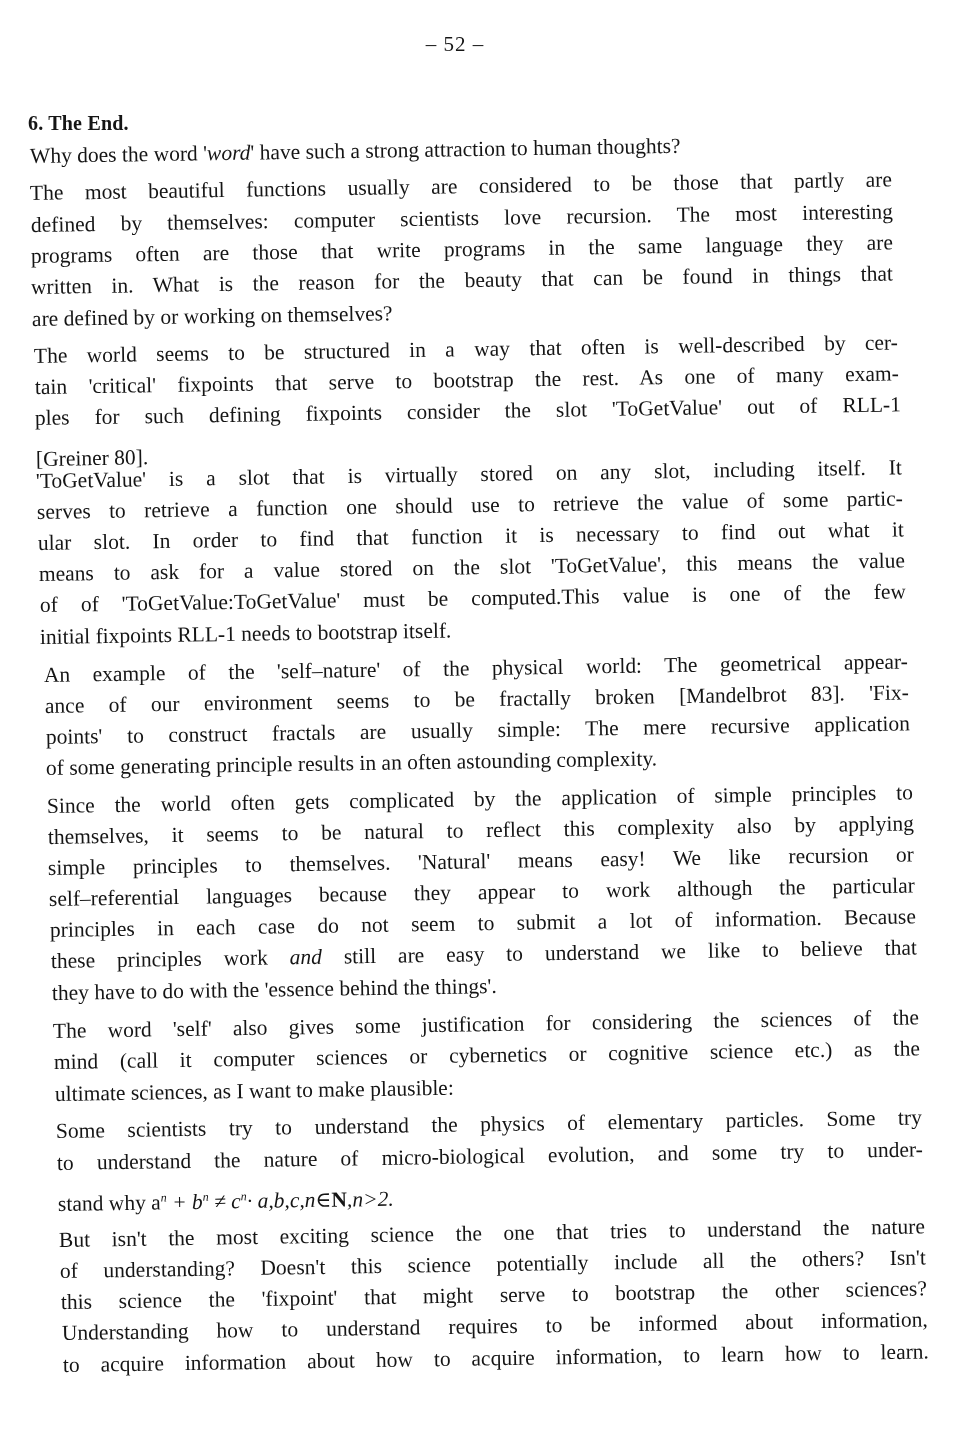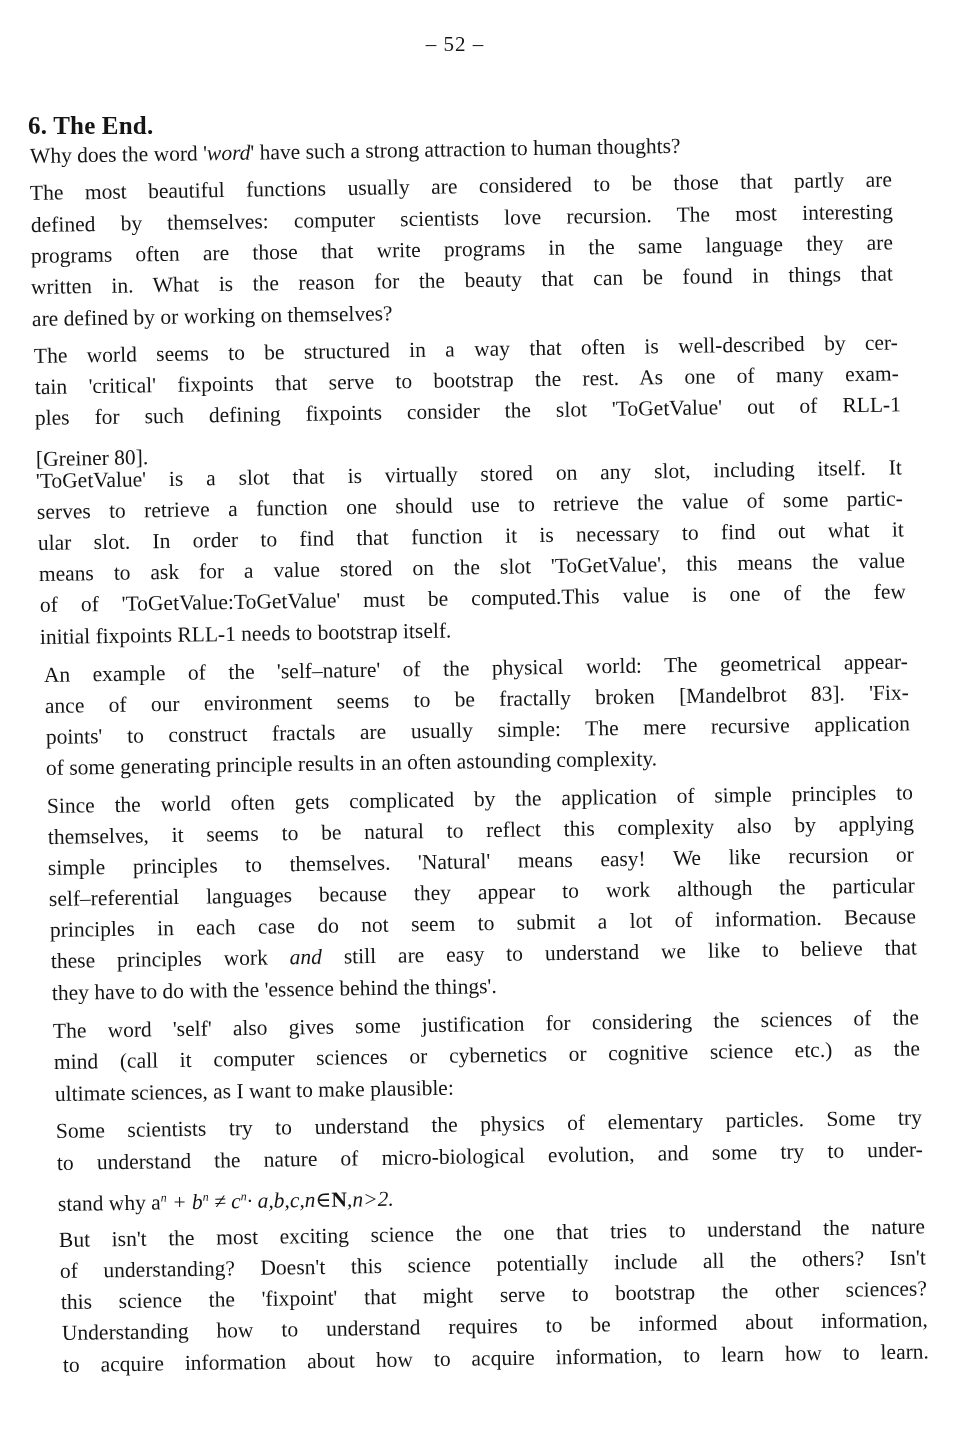--- a/index.html
+++ b/index.html
@@ -28,21 +28,21 @@
       left: 0;
       width: 910px;
       text-align: center;
       font-size: 21px;
       letter-spacing: 1px;
     }
     .heading {
       position: absolute;
       left: 28px;
       top: 112px;
-      font-size: 25px;
+      font-size: 20px;
       font-weight: bold;
       letter-spacing: 0.2px;
     }
     .line {
       position: absolute;
       white-space: nowrap;
       font-size: 21.5px;
       line-height: 1;
       transform-origin: left center;
     }

